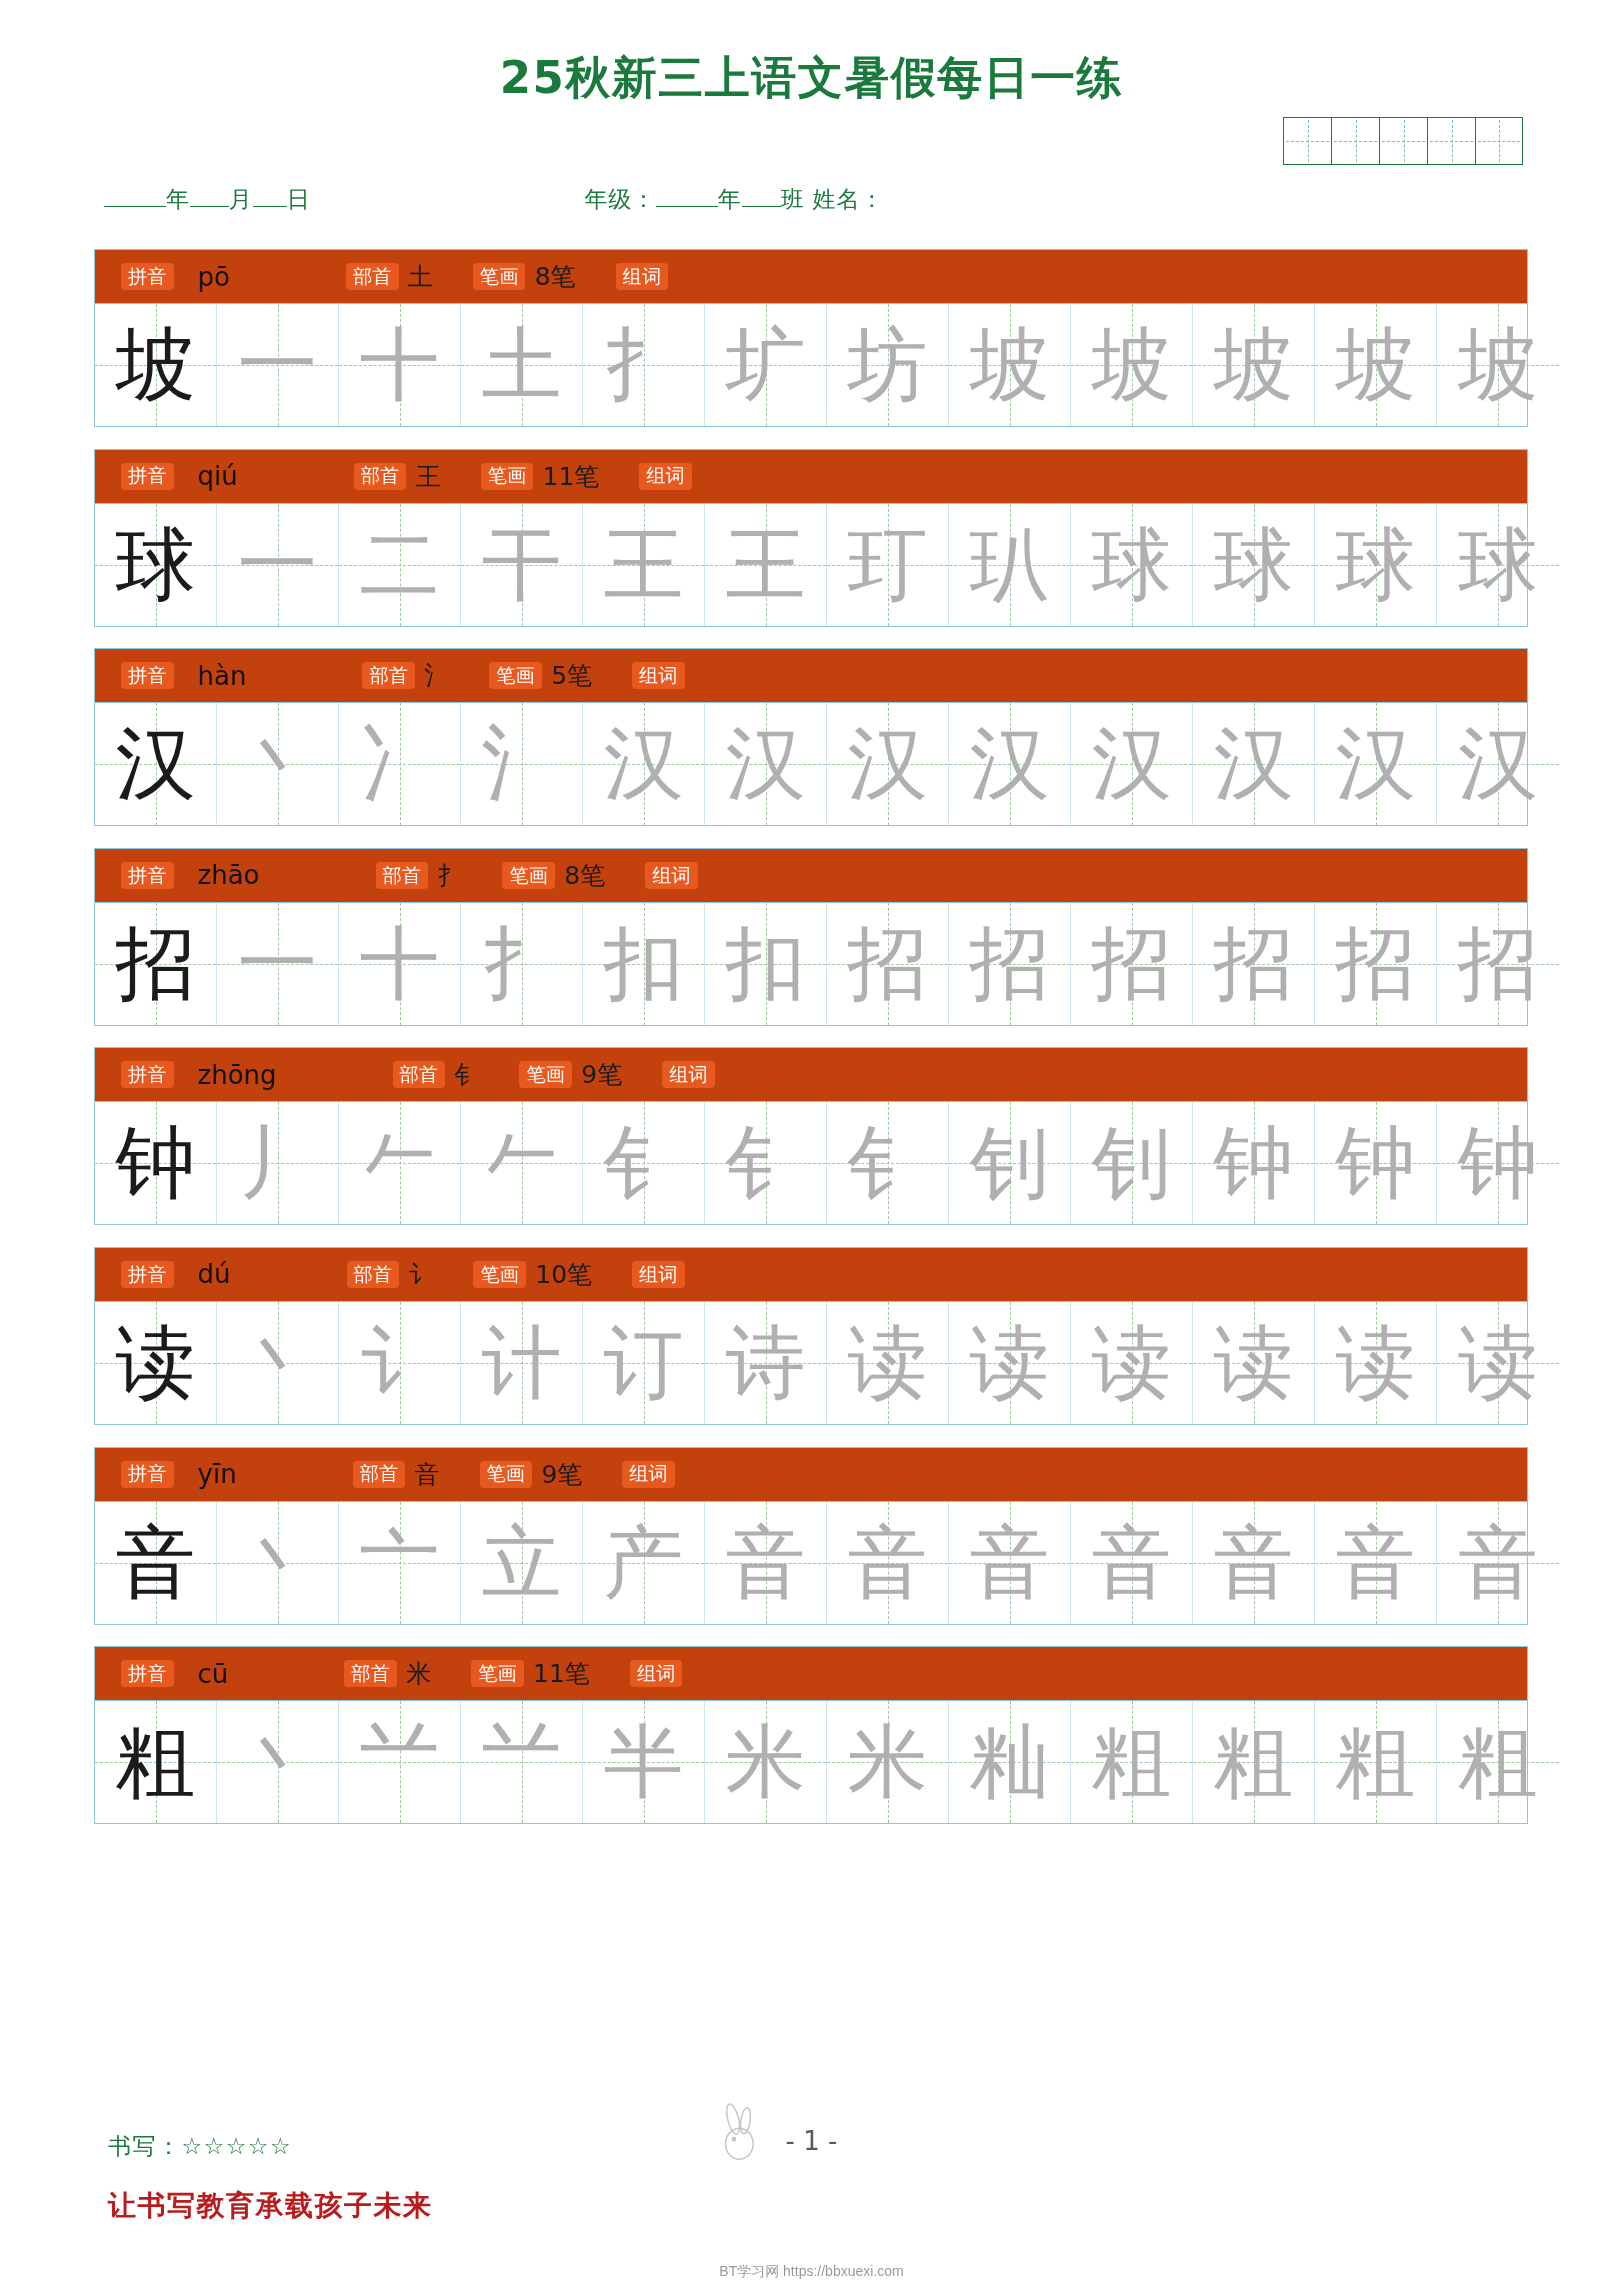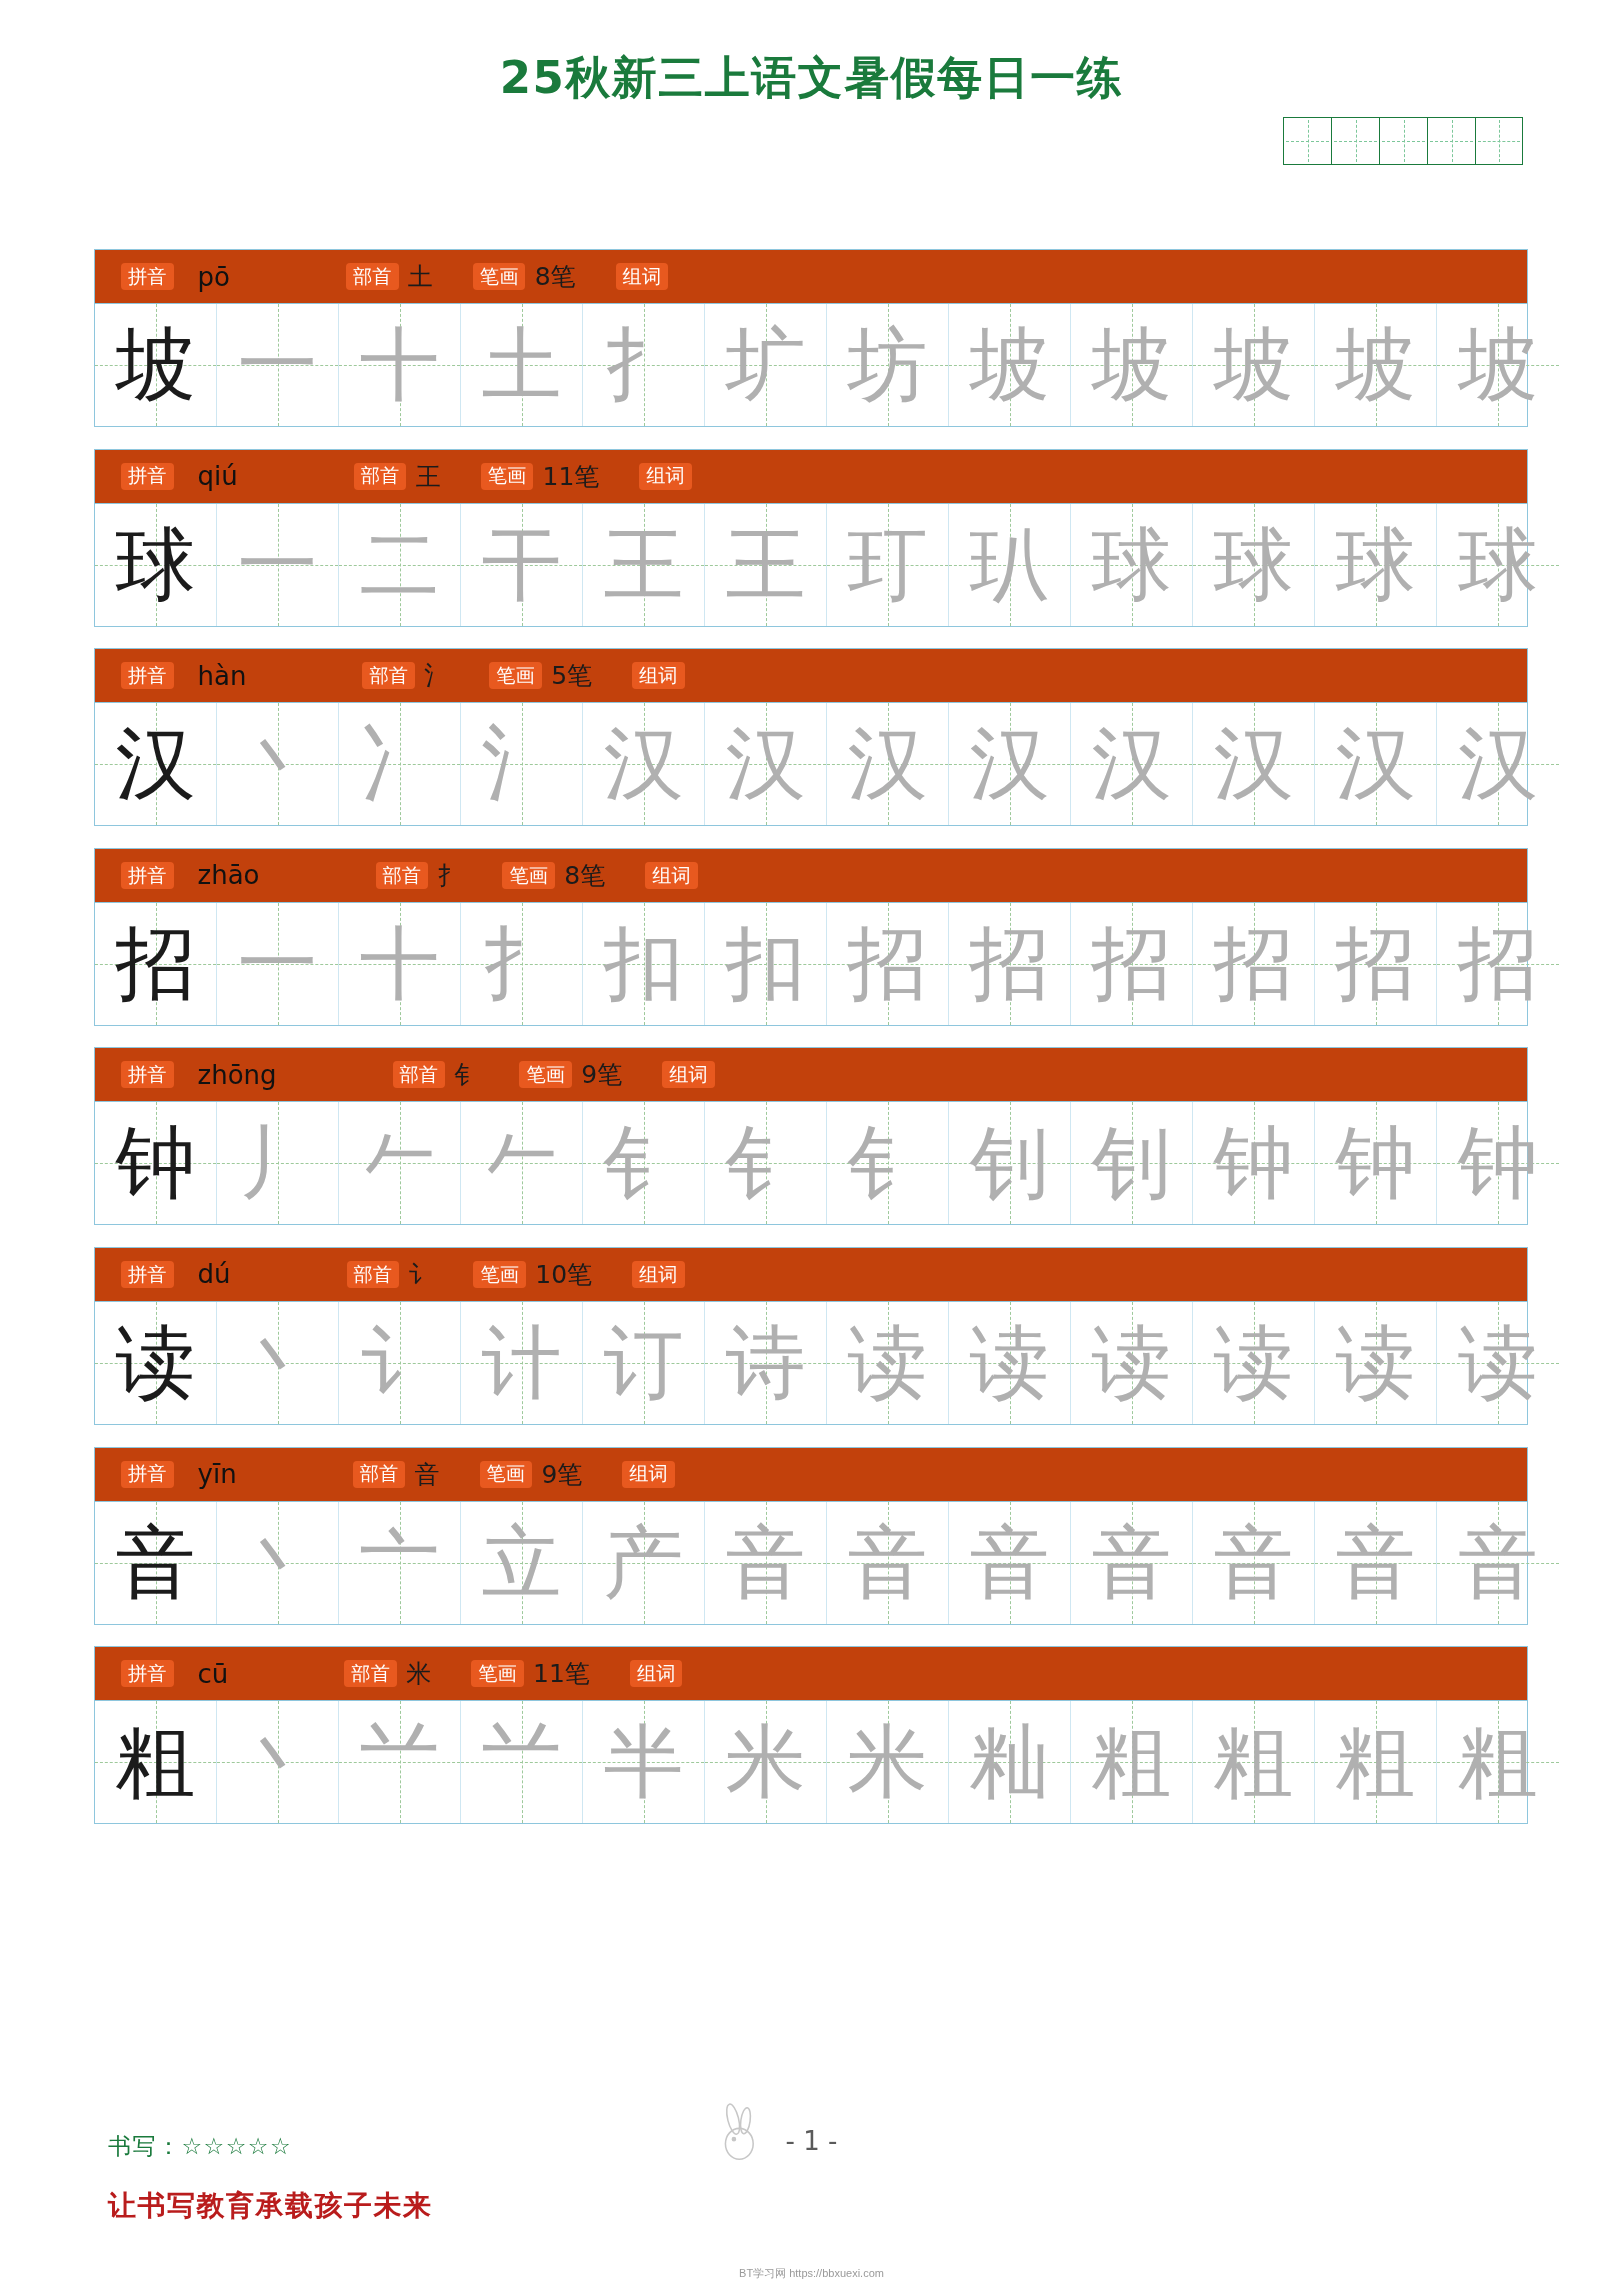--- a/index.html
+++ b/index.html
@@ -201,39 +201,47 @@
     top: 7.7px;
     width: 54px; height: 62px;
     opacity: .55;
   }
   .watermark {
     position: absolute;
     left: 0; right: 0;
     bottom: 14px;
     text-align: center;
     color: #9a9a9a;
-    font-size: 11px;
+    font-size: 14px;
     font-family: "Liberation Sans", sans-serif;
   }
 </style>
 </head>
 <body>
 
 <div class="page">
 
   <div class="title">25秋新三上语文暑假每日一练</div>
 
   <div class="name-grid">
     <div class="name-cell"></div>
     <div class="name-cell"></div>
     <div class="name-cell"></div>
     <div class="name-cell"></div>
     <div class="name-cell"></div>
   </div>
 
+  <div class="meta-row">
+    <div class="meta-date">
+      <span class="ul ul-l"></span><span>年</span><span class="ul ul-m"></span><span>月</span><span class="ul ul-s"></span><span>日</span>
+    </div>
+    <div class="meta-class">
+      <span>年级：</span><span class="ul ul-l"></span><span>年</span><span class="ul ul-m"></span><span>班</span>&nbsp;<span>姓名：</span>
+    </div>
+  </div>
 
   <div class="blocks">
 
     <div class="block">
       <div class="block-head">
         <div class="seg">
           <span class="tag">拼音</span>
           <span class="pinyin-val">pō</span>
         </div>
         <div class="gap-1"></div>

